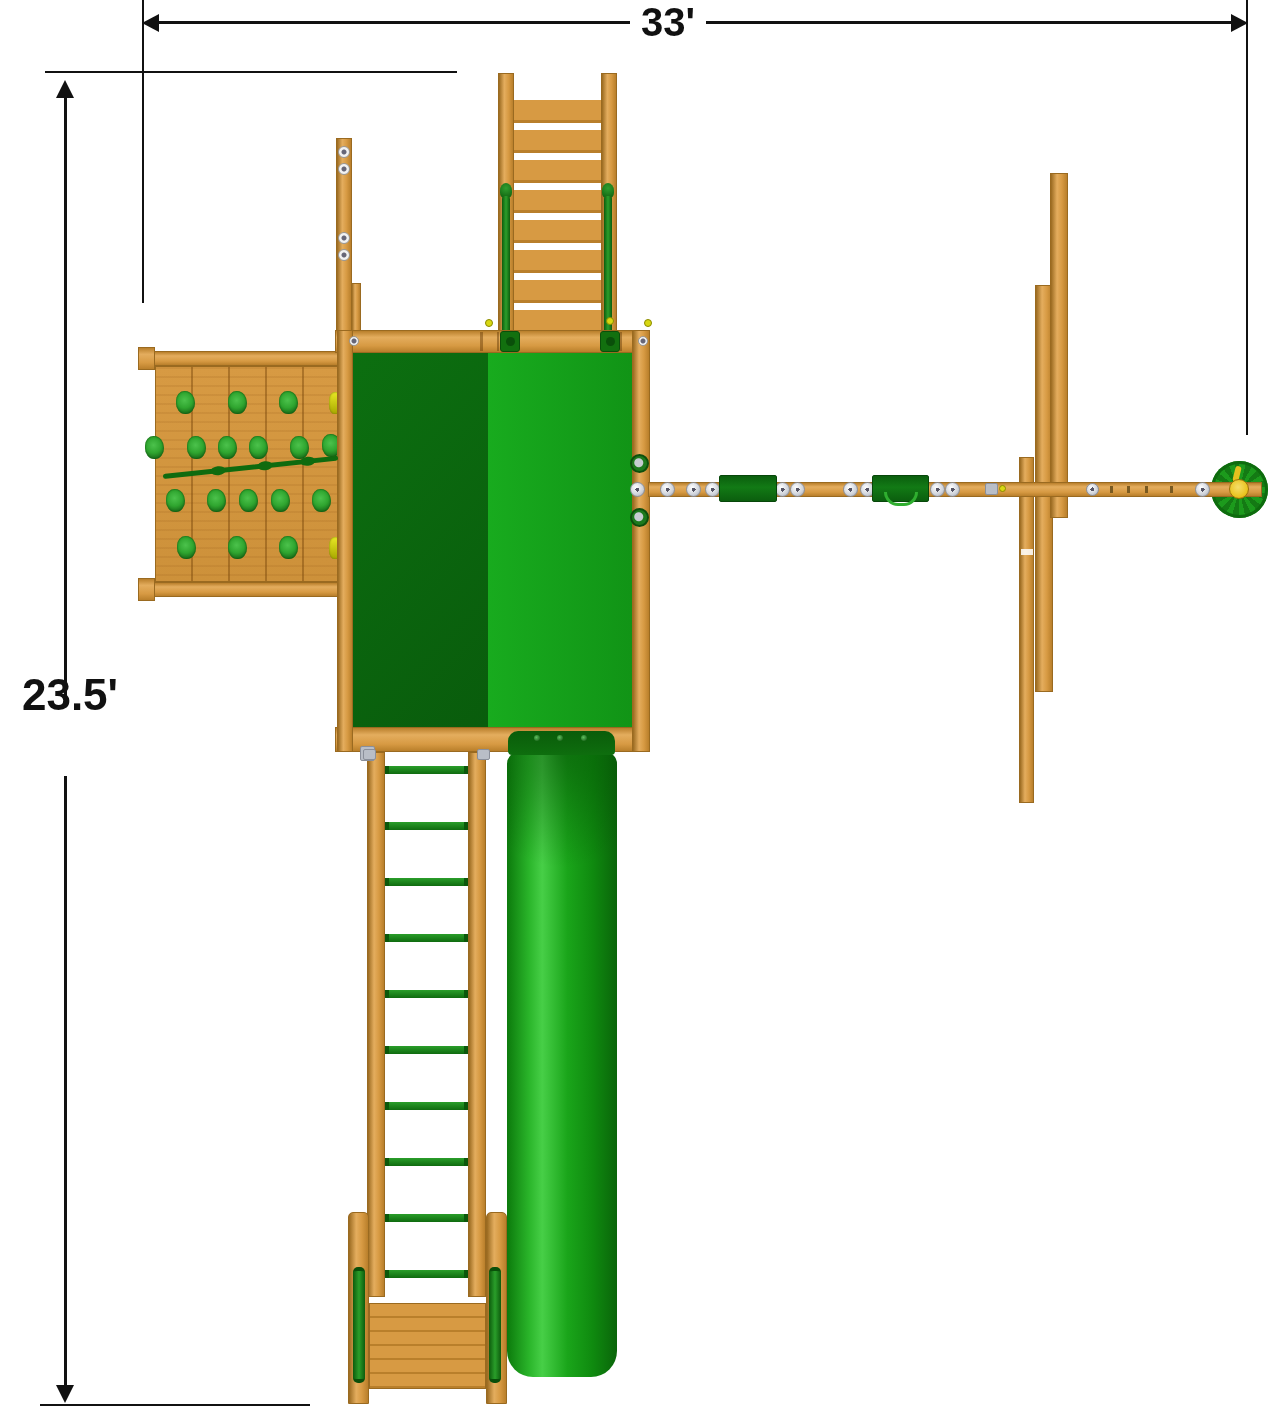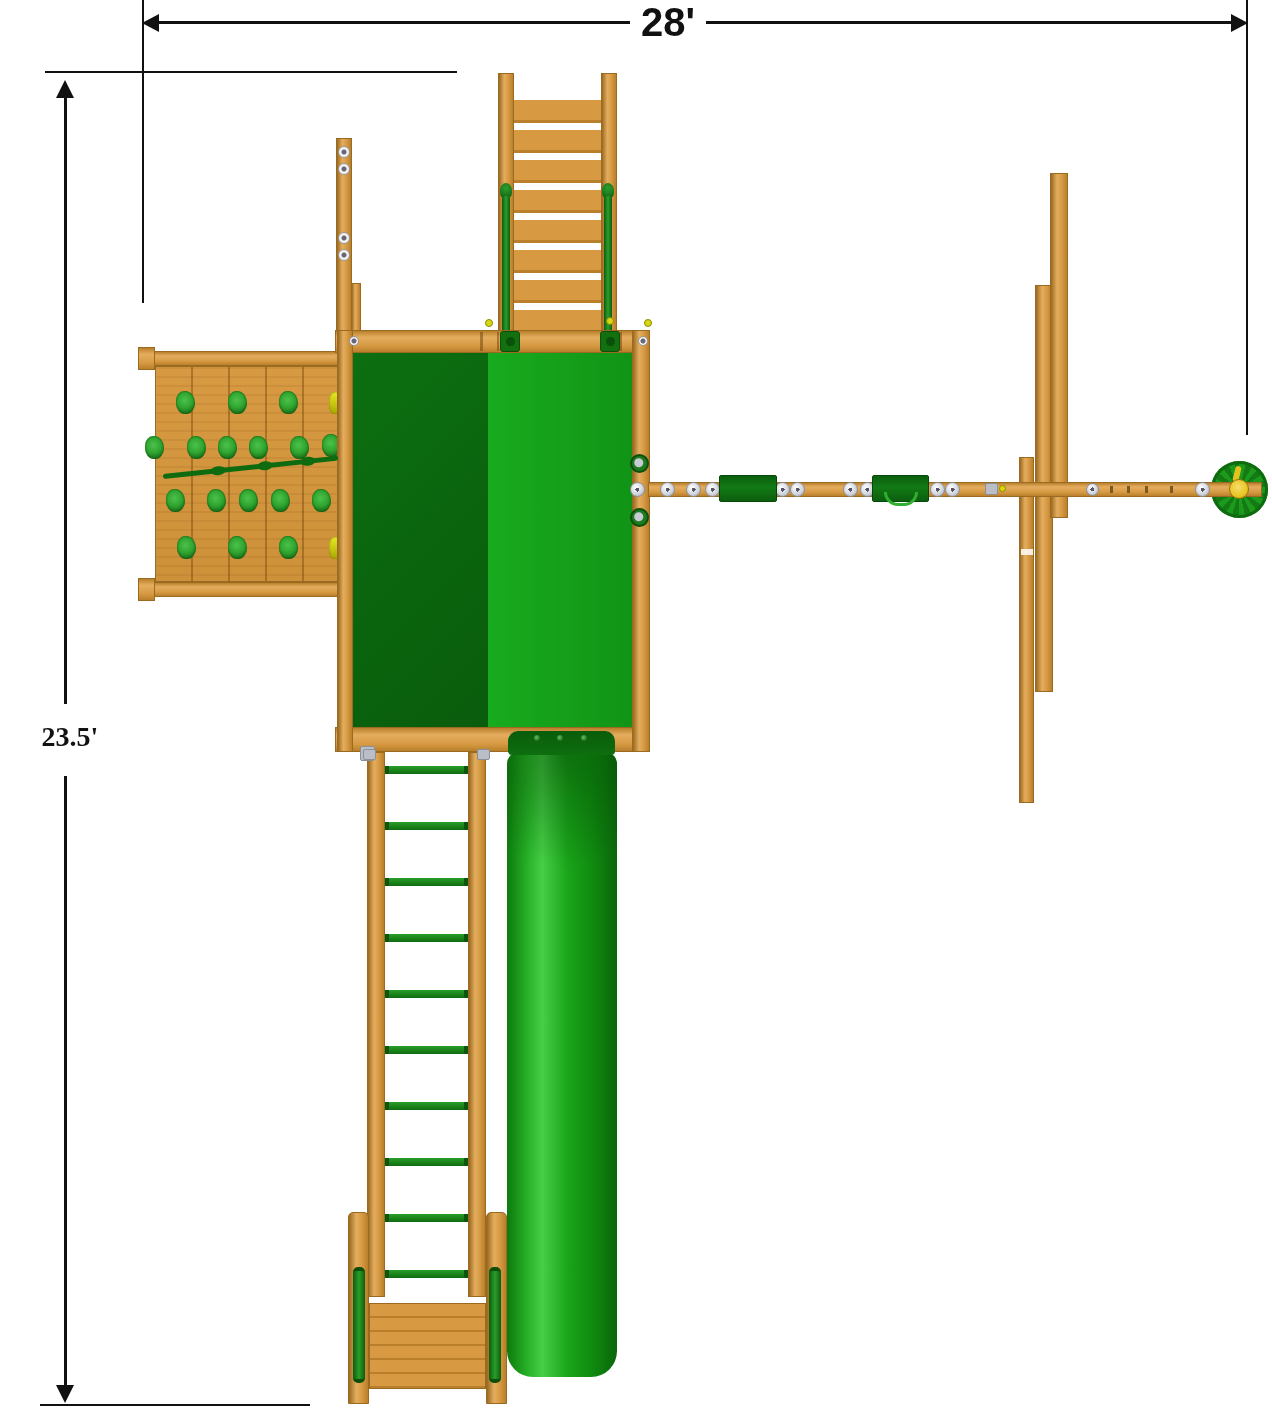--- a/index.html
+++ b/index.html
@@ -92,27 +92,27 @@
 
   <div class="abs dline" style="left:142px;top:0;width:2px;height:303px;"></div>
   <div class="abs dline" style="left:1246px;top:0;width:2px;height:435px;"></div>
   <div class="abs dline" style="left:45px;top:71px;width:412px;height:2px;"></div>
   <div class="abs dline" style="left:40px;top:1404px;width:270px;height:2px;"></div>
 
   <div class="abs dline" style="left:156px;top:21px;width:474px;height:3px;"></div>
   <div class="abs dline" style="left:706px;top:21px;width:530px;height:3px;"></div>
   <div class="abs arrow" style="left:142px;top:14px;border-top:9px solid transparent;border-bottom:9px solid transparent;border-right:17px solid var(--line-black,#111);"></div>
   <div class="abs arrow" style="left:1231px;top:14px;border-top:9px solid transparent;border-bottom:9px solid transparent;border-left:17px solid var(--line-black,#111);"></div>
-  <div class="abs dlabel" style="left:628px;top:0px;width:80px;font-size:40px;line-height:44px;">28'</div>
+  <div class="abs dlabel" style="left:628px;top:0px;width:80px;font-size:40px;line-height:44px;">33'</div>
 
   <div class="abs dline" style="left:64px;top:96px;width:3px;height:608px;"></div>
   <div class="abs dline" style="left:64px;top:776px;width:3px;height:612px;"></div>
   <div class="abs arrow" style="left:56px;top:80px;border-left:9px solid transparent;border-right:9px solid transparent;border-bottom:18px solid var(--line-black,#111);"></div>
   <div class="abs arrow" style="left:56px;top:1385px;border-left:9px solid transparent;border-right:9px solid transparent;border-top:18px solid var(--line-black,#111);"></div>
-  <div class="abs dlabel" style="left:4px;top:710px;width:132px;font-size:28px;line-height:54px;font-family:Liberation Serif, serif;">23.5'</div>
+  <div class="abs dlabel" style="left:4px;top:668px;width:132px;font-size:44px;line-height:54px;">23.5'</div>
 
   <div class="abs woodv" style="left:498px;top:73px;width:16px;height:262px;z-index:3;"></div>
   <div class="abs woodv" style="left:601px;top:73px;width:16px;height:262px;z-index:3;"></div>
   <div class="abs ladder-planks" style="left:514px;top:100px;width:87px;height:233px;"></div>
   <div class="abs handrail-bulb" style="left:500px;top:183px;width:12px;height:15px;"></div>
   <div class="abs handrail-bulb" style="left:602px;top:183px;width:12px;height:15px;"></div>
   <div class="abs handrail-bar" style="left:502px;top:196px;width:8px;height:138px;"></div>
   <div class="abs handrail-bar" style="left:604px;top:196px;width:8px;height:138px;"></div>
 
   <div class="abs canopy-l" style="left:353px;top:350px;width:135px;height:377px;"></div>

